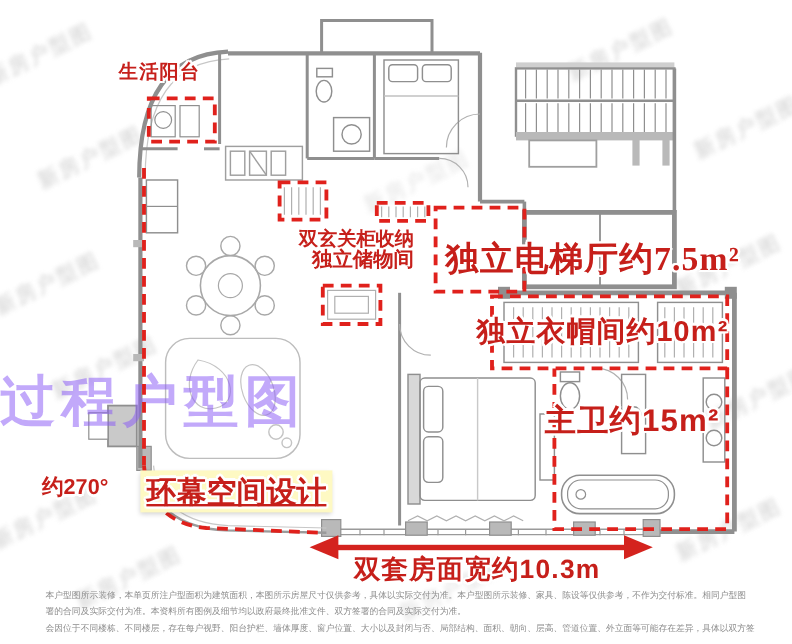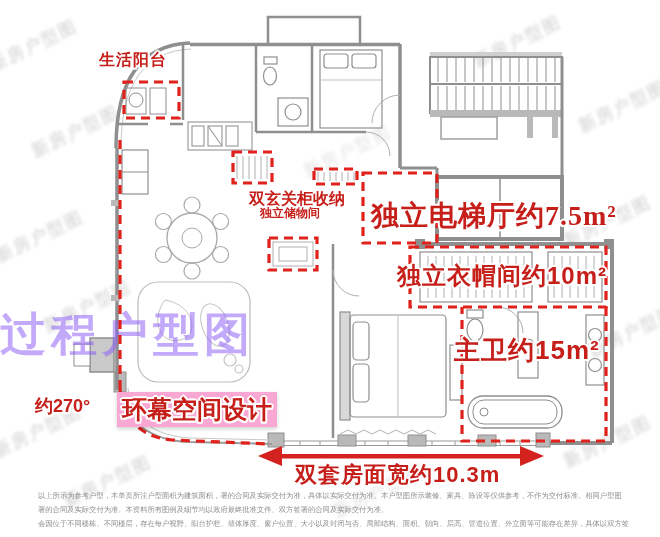--- a/index.html
+++ b/index.html
@@ -11,27 +11,27 @@
   .wm-diag{position:absolute;z-index:0;color:#c9c9c9;opacity:.6;font-weight:bold;font-size:17px;
            letter-spacing:2px;white-space:nowrap;filter:blur(1.6px);
            transform:rotate(-26deg);user-select:none;}
   .wm-big{position:absolute;z-index:2;left:0px;top:304px;font-size:46px;font-weight:bold;
           color:#8b5cf6;opacity:.52;letter-spacing:5px;white-space:nowrap;}
   .red{position:absolute;z-index:4;font-weight:bold;color:#c61f1a;white-space:nowrap;
        text-shadow:-1.5px -1.5px 0 #fff,1.5px -1.5px 0 #fff,-1.5px 1.5px 0 #fff,1.5px 1.5px 0 #fff,
                    0 -2px 0 #fff,0 2px 0 #fff,-2px 0 0 #fff,2px 0 0 #fff;}
   .lbl-balcony{left:99px;top:50px;font-size:16px;letter-spacing:1px;}
   .lbl-foyer1{left:249px;top:189px;font-size:16px;}
-  .lbl-foyer2{left:260px;top:205px;font-size:12px;}
+  .lbl-foyer2{left:260px;top:205px;font-size:17px;}
   .lbl-elev{left:371px;top:197px;font-size:28px;letter-spacing:1px;font-family:Liberation Serif, serif;}
   .lbl-cloak{left:376px;top:260px;font-size:24px;letter-spacing:1px;margin-left:21px;}
   .lbl-mbath{left:443px;top:333px;font-size:26px;letter-spacing:1px;margin-left:11px;}
   .lbl-deg{left:35px;top:394px;font-size:18px;}
-  .lbl-pan{left:117px;top:392px;font-size:25px;background:#f9a8d4;padding:1px 5px;
-           box-shadow:0 2px 4px rgba(0,0,0,.18);}
+  .lbl-pan{left:117px;top:392px;font-size:25px;background:#fef9c3;padding:1px 5px;
+           box-shadow:0 2px 4px rgba(0,0,0,.18);text-decoration:underline;}
   .lbl-width{left:295px;top:460px;font-size:22px;letter-spacing:1px;}
   .disclaimer{position:absolute;z-index:4;left:38px;top:489px;width:600px;color:#8d8d8d;
               font-size:7.3px;line-height:14px;}
   .disclaimer div{white-space:nowrap;}
 </style>
 </head>
 <body>
 
 <div class="stage">
 
@@ -239,18 +239,18 @@
   <div class="red lbl-foyer1">双玄关柜收纳</div>
   <div class="red lbl-foyer2">独立储物间</div>
   <div class="red lbl-elev">独立电梯厅约7.5m²</div>
   <div class="red lbl-cloak">独立衣帽间约10m²</div>
   <div class="red lbl-mbath">主卫约15m²</div>
   <div class="red lbl-deg">约270°</div>
   <div class="red lbl-pan">环幕空间设计</div>
   <div class="red lbl-width">双套房面宽约10.3m</div>
 
   <div class="disclaimer">
-    <div>以上所示为参考户型，本单页所注户型面积为建筑面积，署的合同及实际交付为准，具体以实际交付为准。本户型图所示装修、家具、陈设等仅供参考，不作为交付标准。相同户型图</div>
+    <div>本户型图所示装修，本单页所注户型面积为建筑面积，本图所示房屋尺寸仅供参考，具体以实际交付为准。本户型图所示装修、家具、陈设等仅供参考，不作为交付标准。相同户型图</div>
     <div>署的合同及实际交付为准。本资料所有图例及细节均以政府最终批准文件、双方签署的合同及实际交付为准。</div>
     <div>会因位于不同楼栋、不同楼层，存在每户视野、阳台护栏、墙体厚度、窗户位置、大小以及封闭与否、局部结构、面积、朝向、层高、管道位置、外立面等可能存在差异，具体以双方签</div>
   </div>
 
 </div>
 
 </body></html>

